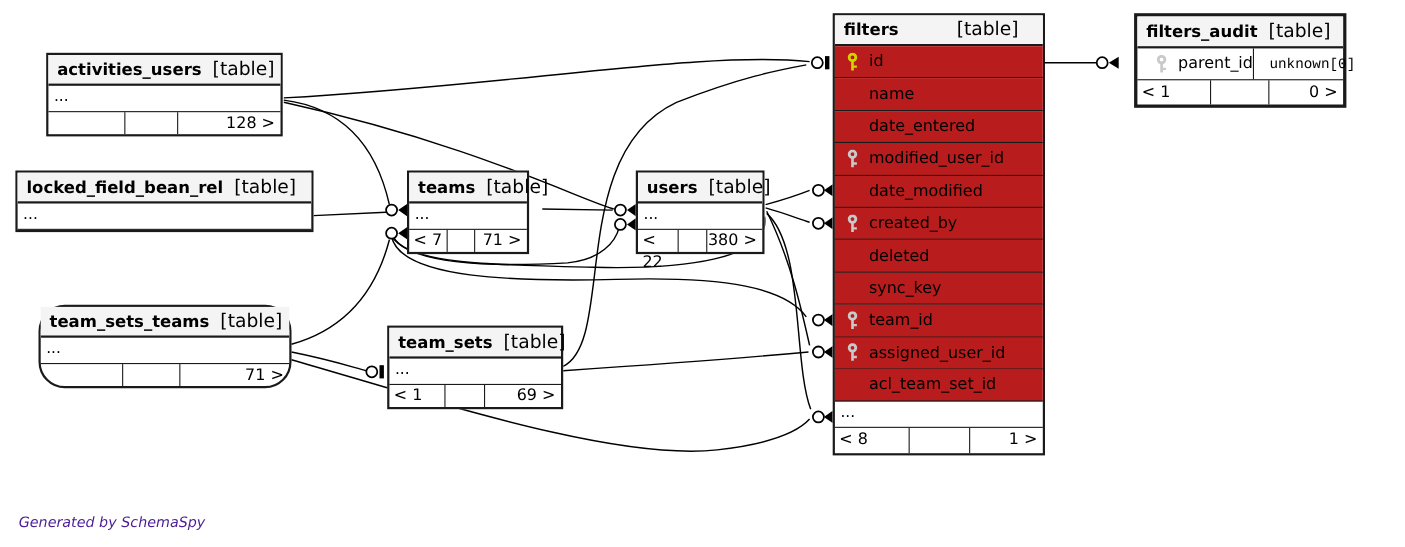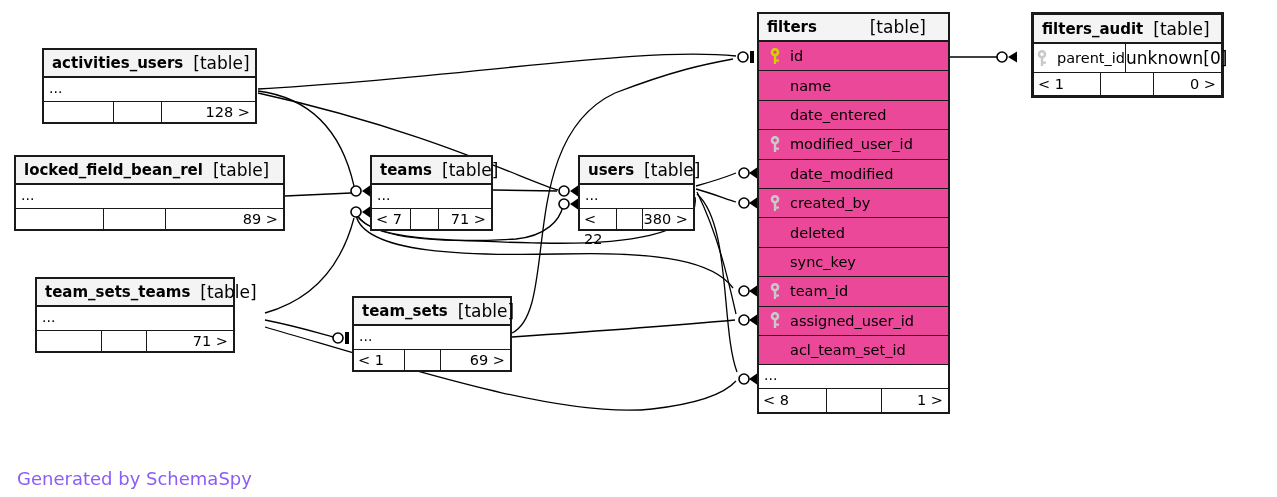--- a/index.html
+++ b/index.html
@@ -25,31 +25,31 @@
   .elide{height:23px;line-height:20px;padding:0 0 0 5px;border-bottom:1px solid #1a1a1a;font-size:14px;}
   .ft{display:flex;height:20px;font-size:14.5px;line-height:20px;}
   .ft .fc{box-sizing:border-box;}
   .ft .fc1{width:33%;border-right:1px solid #1a1a1a;padding-left:4px;text-align:left;}
   .ft .fc2{width:23%;border-right:1px solid #1a1a1a;}
   .ft .fc3{width:44%;padding-right:5px;text-align:right;}
 
   
   .frow{
     display:flex;align-items:center;height:28.4px;border-bottom:1px solid #1a1a1a;
-    padding-left:10px;font-size:14.5px;background:#ec4899;text-align:center;
+    padding-left:10px;font-size:14.5px;background:#b91c1c;text-align:center;
   }
   .keycell{width:21px;display:inline-flex;align-items:center;flex:0 0 21px;}
   .cn{white-space:nowrap;}
 
   
   .fa-row{display:flex;align-items:stretch;height:28px;border-bottom:1px solid #1a1a1a;font-size:14.5px;}
-  .fa-left{display:flex;align-items:center;flex:1 1 auto;padding-left:2px;border-right:1px solid #1a1a1a;}
-  .fa-right{flex:0 0 92px;display:flex;align-items:center;justify-content:flex-end;padding-right:1px;font-size:17px;white-space:nowrap;}
-
-  #generator-note{position:absolute;left:17px;top:468px;font-size:18px;color:#8b5cf6;}
+  .fa-left{display:flex;align-items:center;flex:1 1 auto;padding-left:16px;border-right:1px solid #1a1a1a;}
+  .fa-right{flex:0 0 92px;display:flex;align-items:center;justify-content:flex-end;padding-right:1px;font-size:13px;white-space:nowrap;font-family:Liberation Mono, monospace;}
+
+  #generator-note{position:absolute;left:17px;top:468px;font-size:13px;color:#4c1d95;font-style:italic;}
 </style>
 </head>
 <body>
 
 <div id="canvas">
 
   <svg id="edges" viewBox="0 0 1277 497">
 
     <path d="M950 57 L998 57"></path>
     <path d="M258 89 C470 77 640 46 736 56"></path>
@@ -112,41 +112,36 @@
       <span class="fc fc3">128 &gt;</span>
     </div>
   </div>
 
   <div class="tbl" style="left:14px;top:155px;width:271px;">
     <div class="hd">
       <span class="nm">locked_field_bean_rel</span>
       <span class="tt">[table]</span>
     </div>
     <div class="elide">...</div>
+  </div>
+
+  <div class="tbl" style="left:35px;top:277px;width:230px;border-radius:24px;">
+    <div class="hd">
+      <span class="nm">team_sets_teams</span>
+      <span class="tt">[table]</span>
+    </div>
+    <div class="elide">...</div>
     <div class="ft">
       <span class="fc fc1"></span>
       <span class="fc fc2"></span>
-      <span class="fc fc3">89 &gt;</span>
-    </div>
-  </div>
-
-  <div class="tbl" style="left:35px;top:277px;width:200px;">
-    <div class="hd">
-      <span class="nm">team_sets_teams</span>
-      <span class="tt">[table]</span>
-    </div>
-    <div class="elide">...</div>
-    <div class="ft">
-      <span class="fc fc1"></span>
-      <span class="fc fc2"></span>
       <span class="fc fc3">71 &gt;</span>
     </div>
   </div>
 
-  <div class="tbl" style="left:370px;top:155px;width:123px;">
+  <div class="tbl" style="left:370px;top:155px;width:111px;">
     <div class="hd">
       <span class="nm">teams</span>
       <span class="tt">[table]</span>
     </div>
     <div class="elide">...</div>
     <div class="ft">
       <span class="fc fc1">&lt; 7</span>
       <span class="fc fc2"></span>
       <span class="fc fc3">71 &gt;</span>
     </div>

